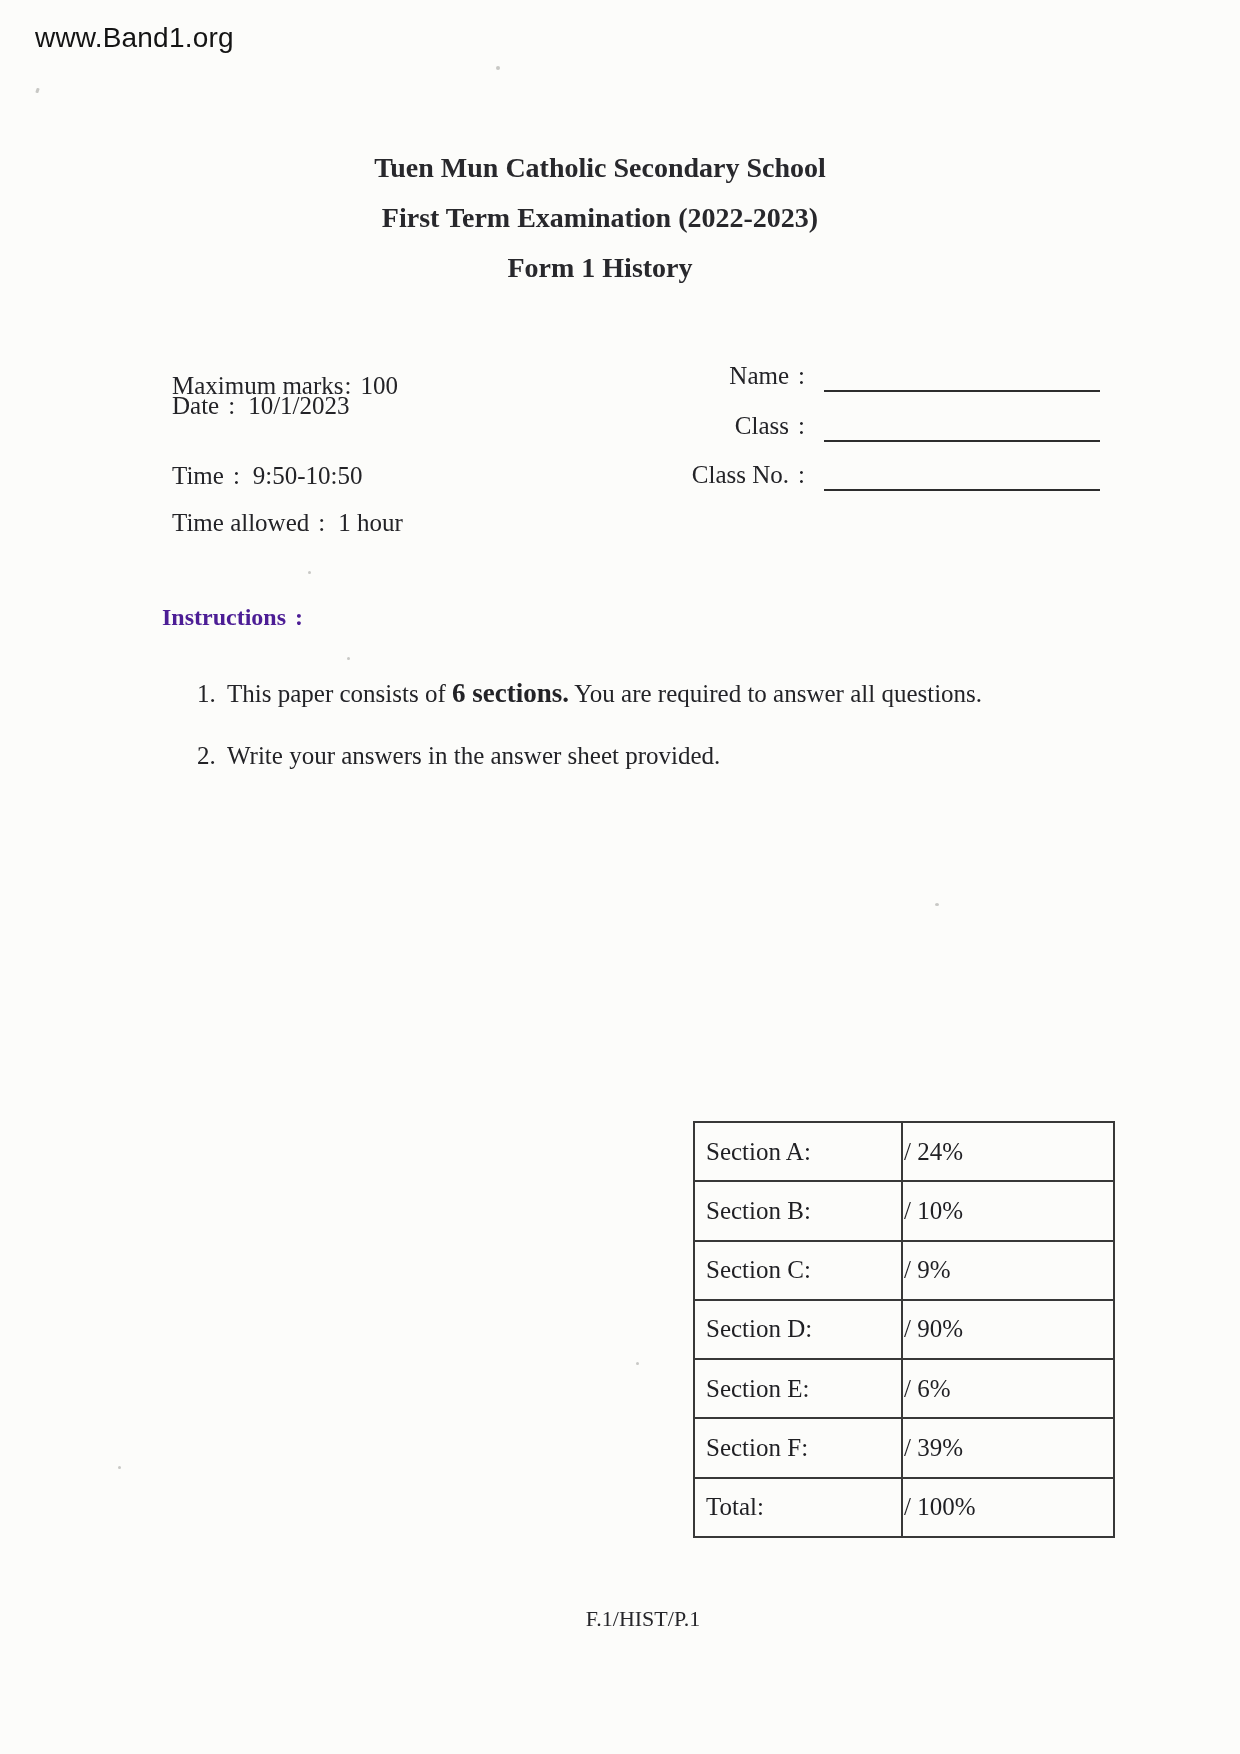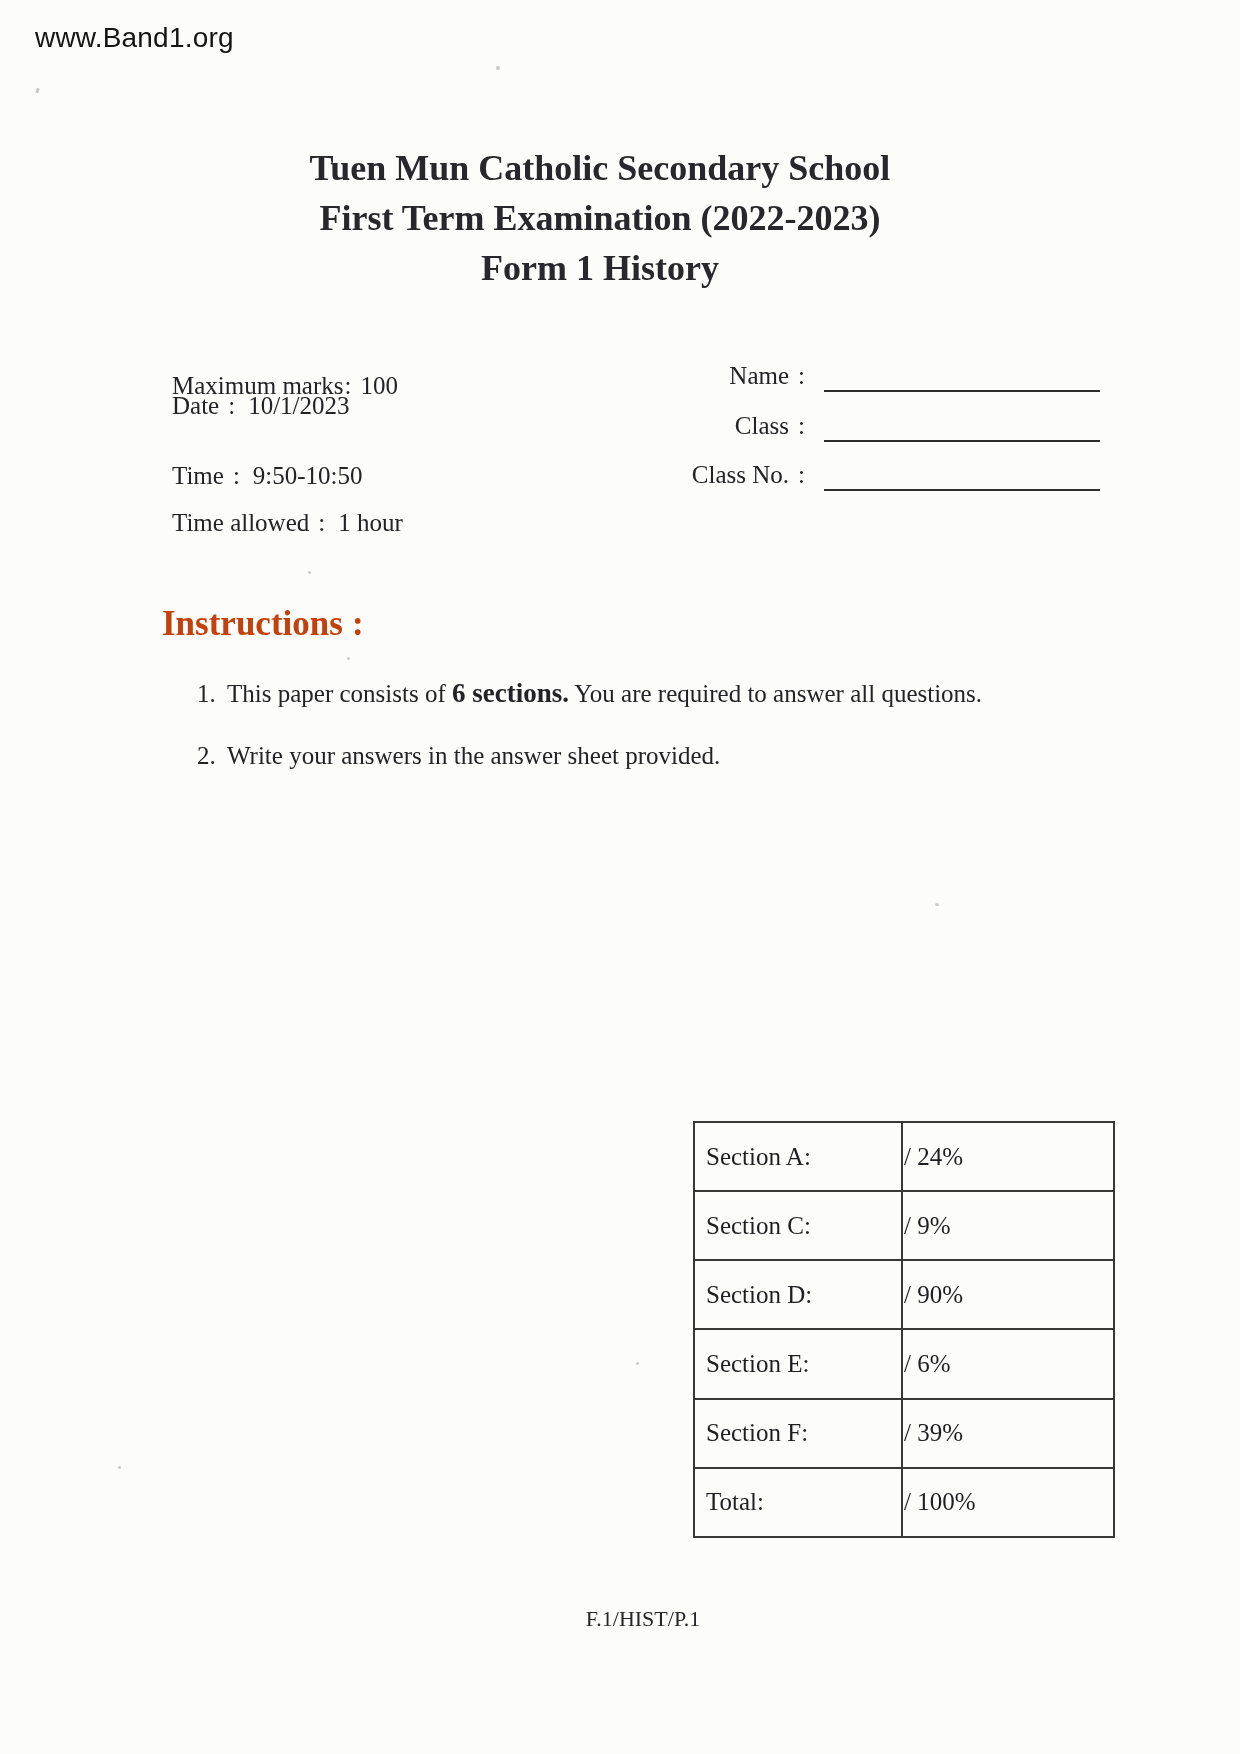--- a/index.html
+++ b/index.html
@@ -15,21 +15,21 @@
   .watermark{
     position:absolute; left:35px; top:22px;
     font-family:"Liberation Sans", sans-serif;
     font-size:28px; color:#141414; letter-spacing:0.2px;
   }
   .title-block{
     position:absolute; left:0; top:150px; width:1200px;
     text-align:center;
   }
   .title-line{
-    font-weight:bold; font-size:36px; line-height:36px;
+    font-weight:bold; font-size:28px; line-height:36px;
     margin-bottom:14px; color:#28282c;
   }
   
   .info-row{
     position:absolute; left:172px; height:30px;
     font-size:25px; white-space:nowrap;
   }
   .sep-plain{ margin:0 9px 0 1px; }
   .sep-cjk{ margin:0 13px 0 9px; }
   .field-row{
@@ -38,21 +38,21 @@
   .field-label{
     position:absolute; left:620px; width:198px; top:0;
     text-align:right; white-space:nowrap;
   }
   .field-line{
     position:absolute; left:824px; width:276px; top:0; height:28px;
     border-bottom:2px solid #2d2d2d;
   }
   .instructions-heading{
     position:absolute; left:162px; top:604px;
-    font-weight:bold; font-size:35px; color:#c2410c;
+    font-weight:bold; font-size:24px; color:#4c1d95;
   }
   .list-item{
     position:absolute; left:197px; width:880px; height:32px;
     font-size:25px; white-space:nowrap;
   }
   .list-num{ display:inline-block; width:30px; }
   .list-bold{ font-weight:bold; font-size:27px; }
   
   .score-table{
     position:absolute; left:693px; top:1121px;
@@ -125,20 +125,24 @@
     <span class="list-num">2.</span><span>Write your answers in the answer sheet provided.</span><span class="list-bold"></span><span></span>
   </div>
 
   <table class="score-table">
     <tbody>
         <tr>
       <td class="label-cell">Section A:</td>
       <td class="value-cell">/ 24%</td>
     </tr>
     <tr>
+      <td class="label-cell">Section B:</td>
+      <td class="value-cell">/ 10%</td>
+    </tr>
+    <tr>
       <td class="label-cell">Section C:</td>
       <td class="value-cell">/ 9%</td>
     </tr>
     <tr>
       <td class="label-cell">Section D:</td>
       <td class="value-cell">/ 90%</td>
     </tr>
     <tr>
       <td class="label-cell">Section E:</td>
       <td class="value-cell">/ 6%</td>

